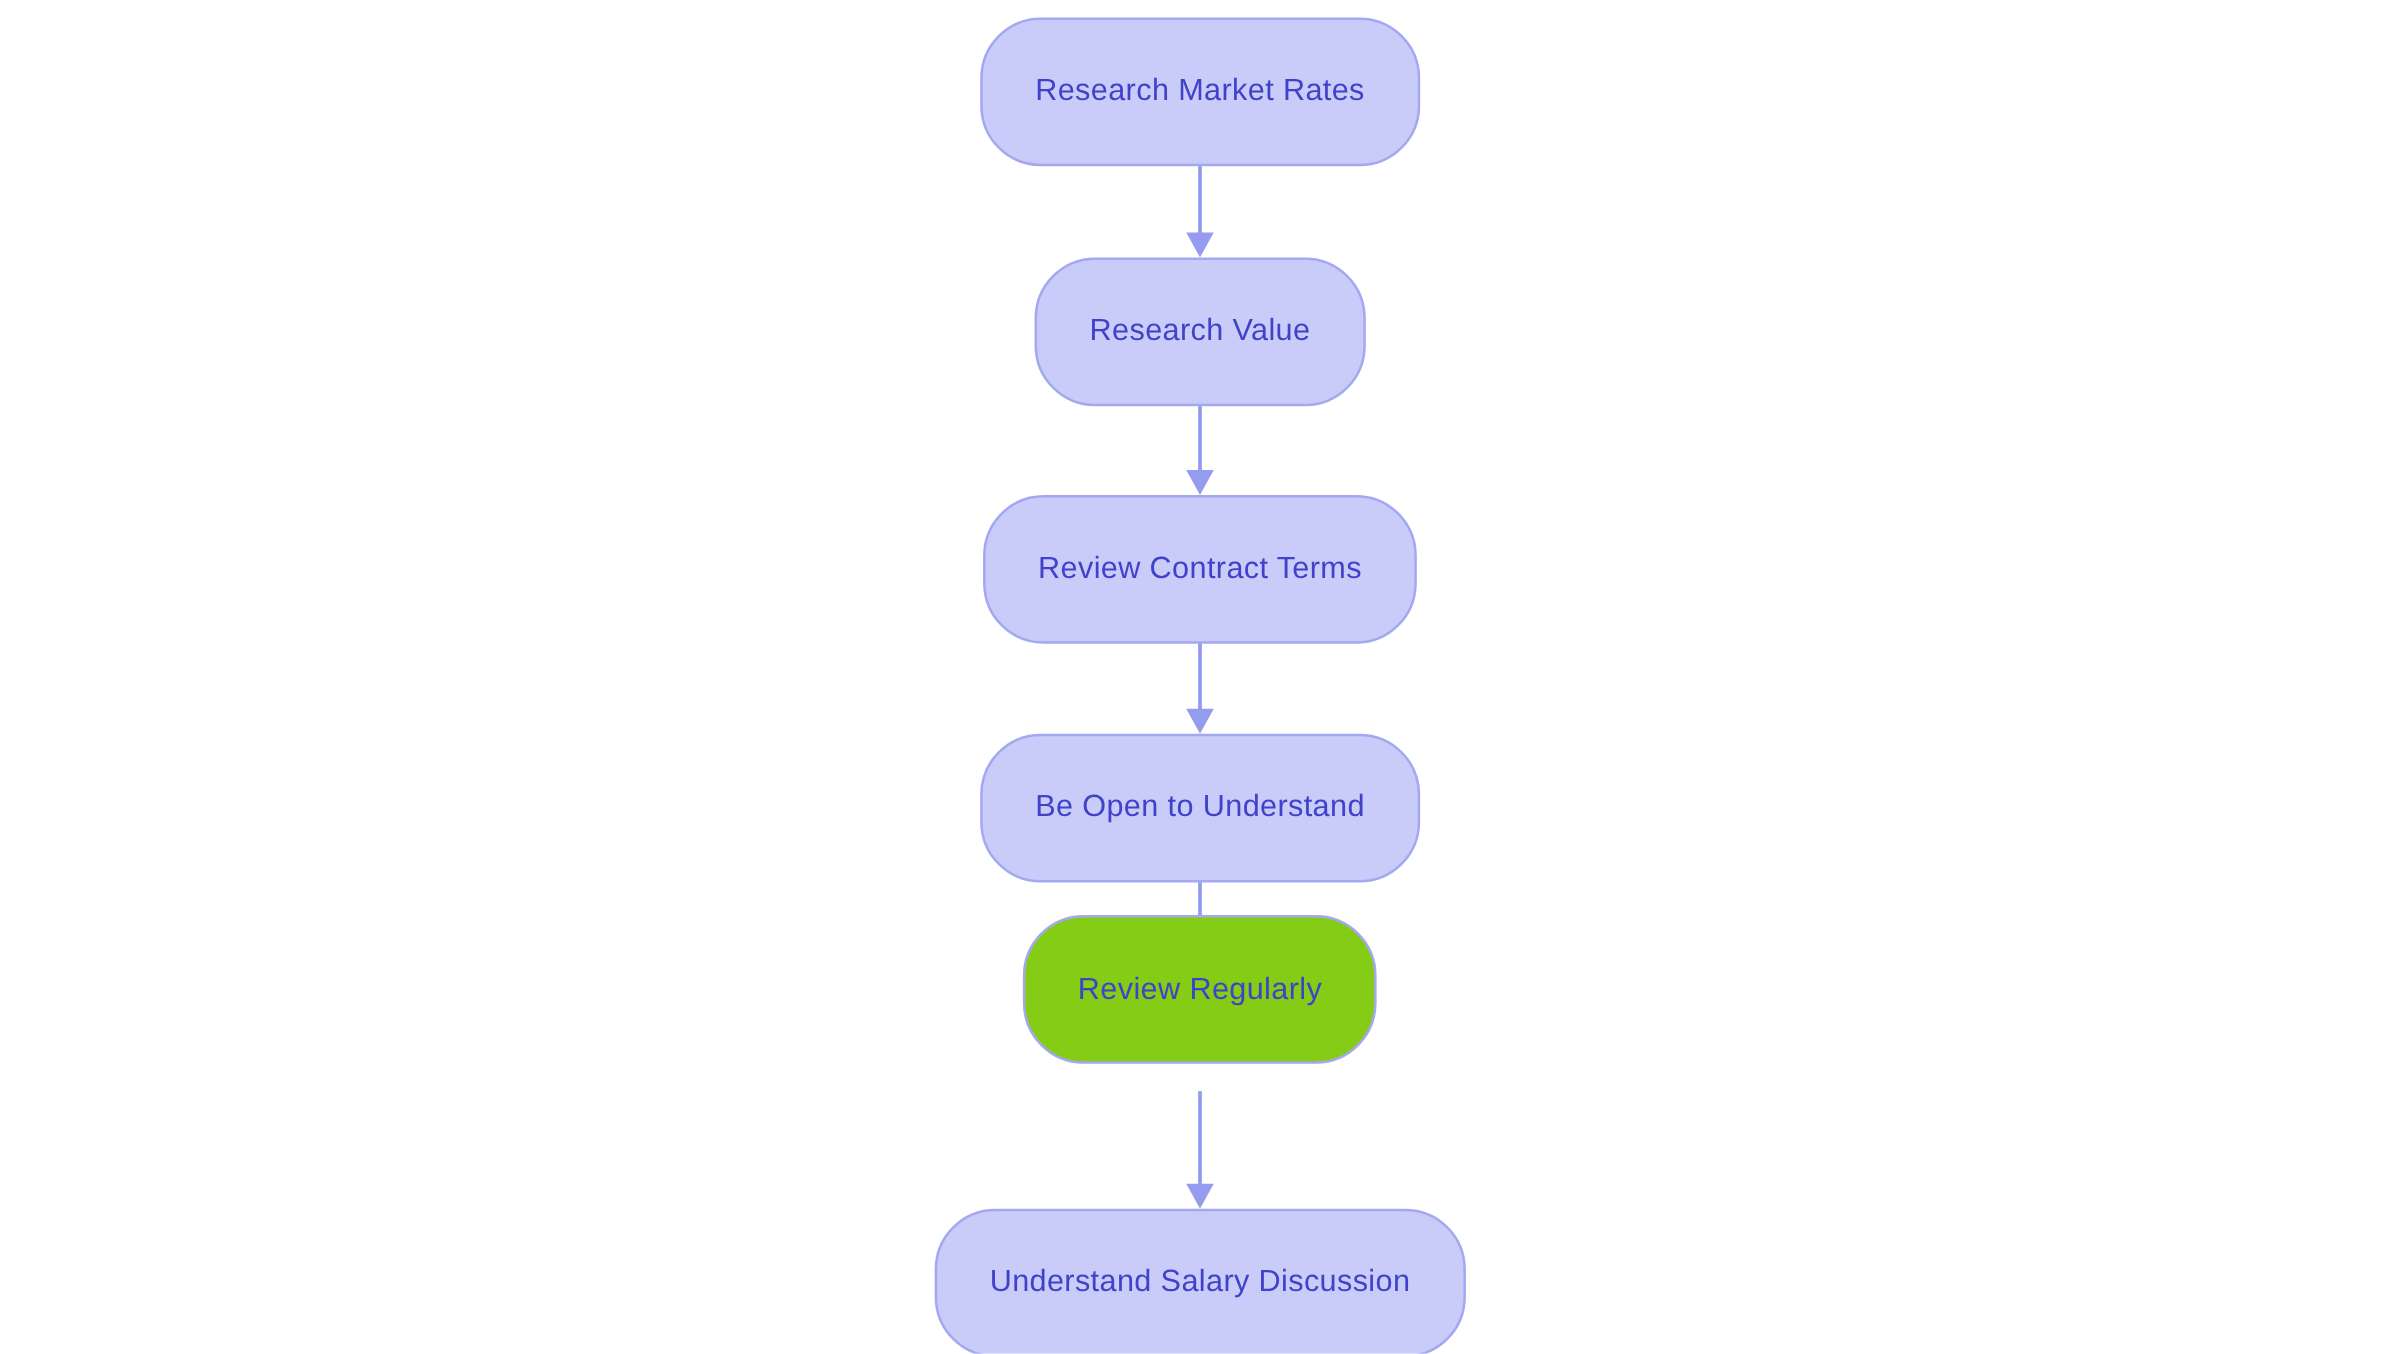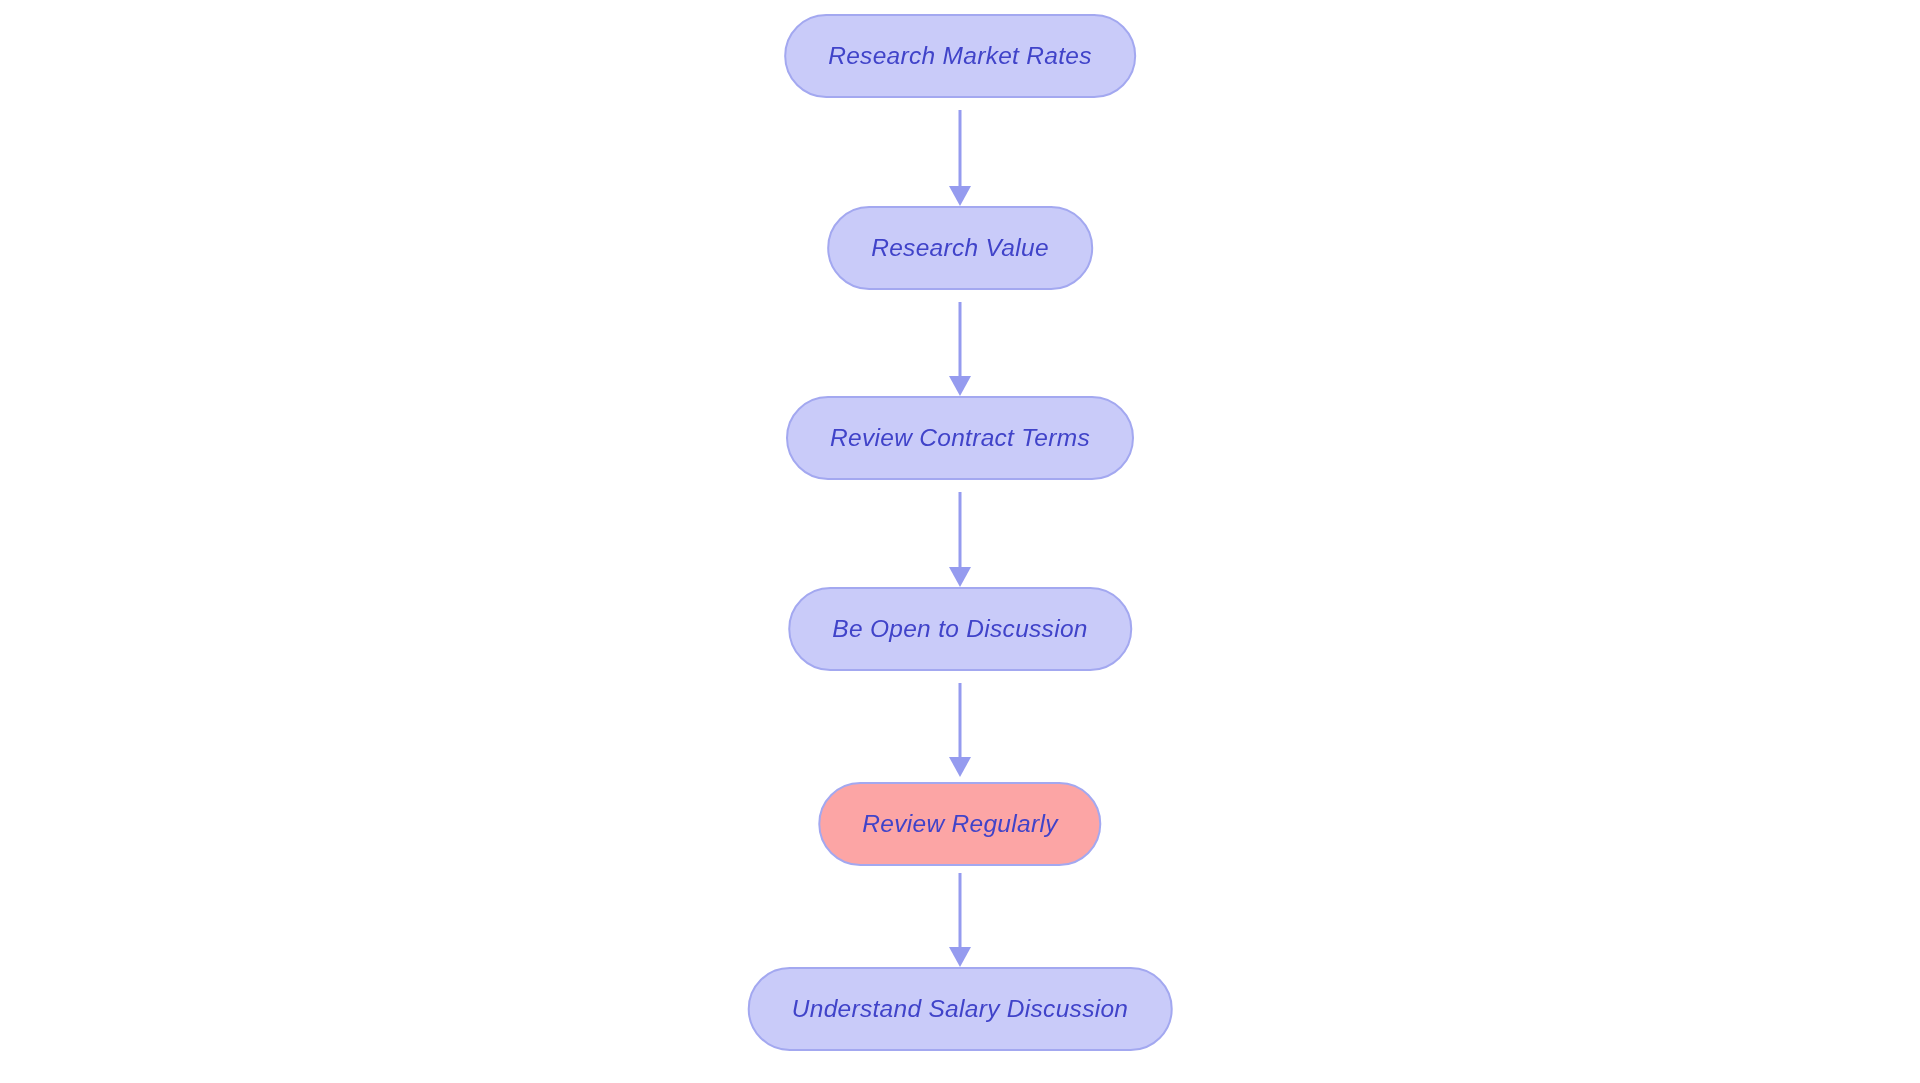--- a/index.html
+++ b/index.html
@@ -12,32 +12,31 @@
     width: 1920px;
     height: 1083px;
     background: #ffffff;
     overflow: hidden;
     font-family: "Liberation Sans", "DejaVu Sans", sans-serif;
   }
   .flow-node {
     position: absolute;
     left: 50%;
     transform: translateX(-50%);
-    height: 84px;
+    height: 119px;
     box-sizing: border-box;
     border-radius: 48.5px;
     display: flex;
     align-items: center;
     justify-content: center;
     padding: 0 42px;
     white-space: nowrap;
     font-size: 24.5px;
     font-weight: 500;
     letter-spacing: 0.3px;
-    font-style: italic;
   }
   .arrow-line {
     position: absolute;
     left: 50%;
     transform: translateX(-50%);
     width: 3px;
   }
   .arrow-head {
     position: absolute;
     left: 50%;
@@ -67,21 +66,21 @@
     <div class="flow-node" style="top: 13.5px; background: rgb(201, 203, 249); border: 2px solid rgb(163, 168, 240); color: rgb(64, 67, 201);">
       <span>Research Market Rates</span>
     </div>
     <div class="flow-node" style="top: 205.5px; background: rgb(201, 203, 249); border: 2px solid rgb(163, 168, 240); color: rgb(64, 67, 201);">
       <span>Research Value</span>
     </div>
     <div class="flow-node" style="top: 395.5px; background: rgb(201, 203, 249); border: 2px solid rgb(163, 168, 240); color: rgb(64, 67, 201);">
       <span>Review Contract Terms</span>
     </div>
     <div class="flow-node" style="top: 586.5px; background: rgb(201, 203, 249); border: 2px solid rgb(163, 168, 240); color: rgb(64, 67, 201);">
-      <span>Be Open to Discussion</span>
+      <span>Be Open to Understand</span>
     </div>
-    <div class="flow-node" style="top: 782px; background: #fca5a5; border: 2px solid rgb(163, 168, 240); color: rgb(64, 67, 201);">
+    <div class="flow-node" style="top: 732px; background: #84cc16; border: 2px solid rgb(163, 168, 240); color: rgb(64, 67, 201);">
       <span>Review Regularly</span>
     </div>
     <div class="flow-node" style="top: 966.5px; background: rgb(201, 203, 249); border: 2px solid rgb(163, 168, 240); color: rgb(64, 67, 201);">
       <span>Understand Salary Discussion</span>
     </div>
   </div>
 
 </body></html>

